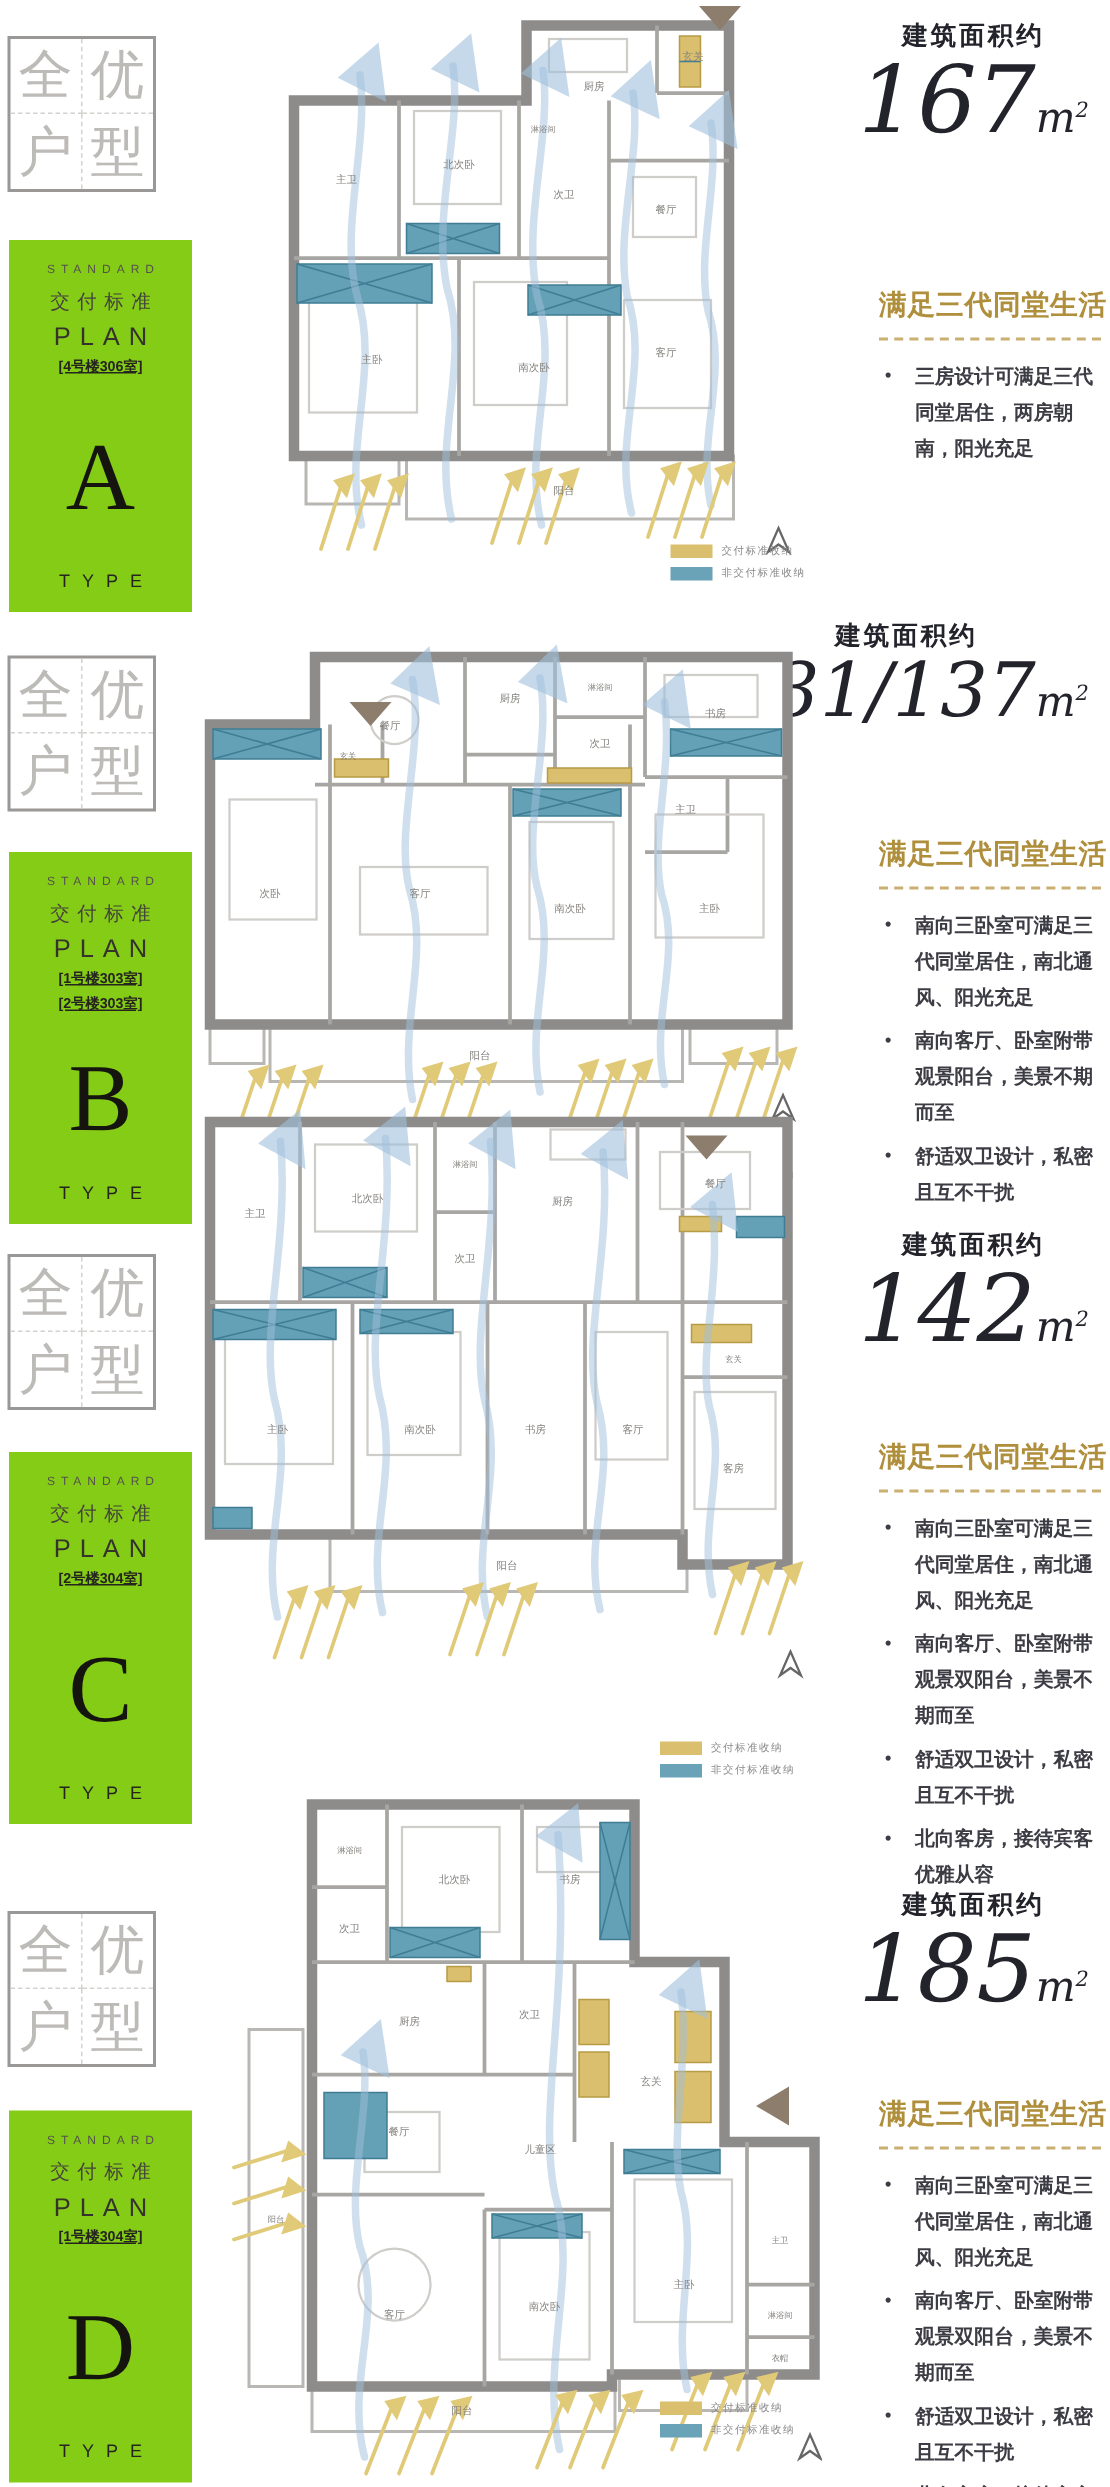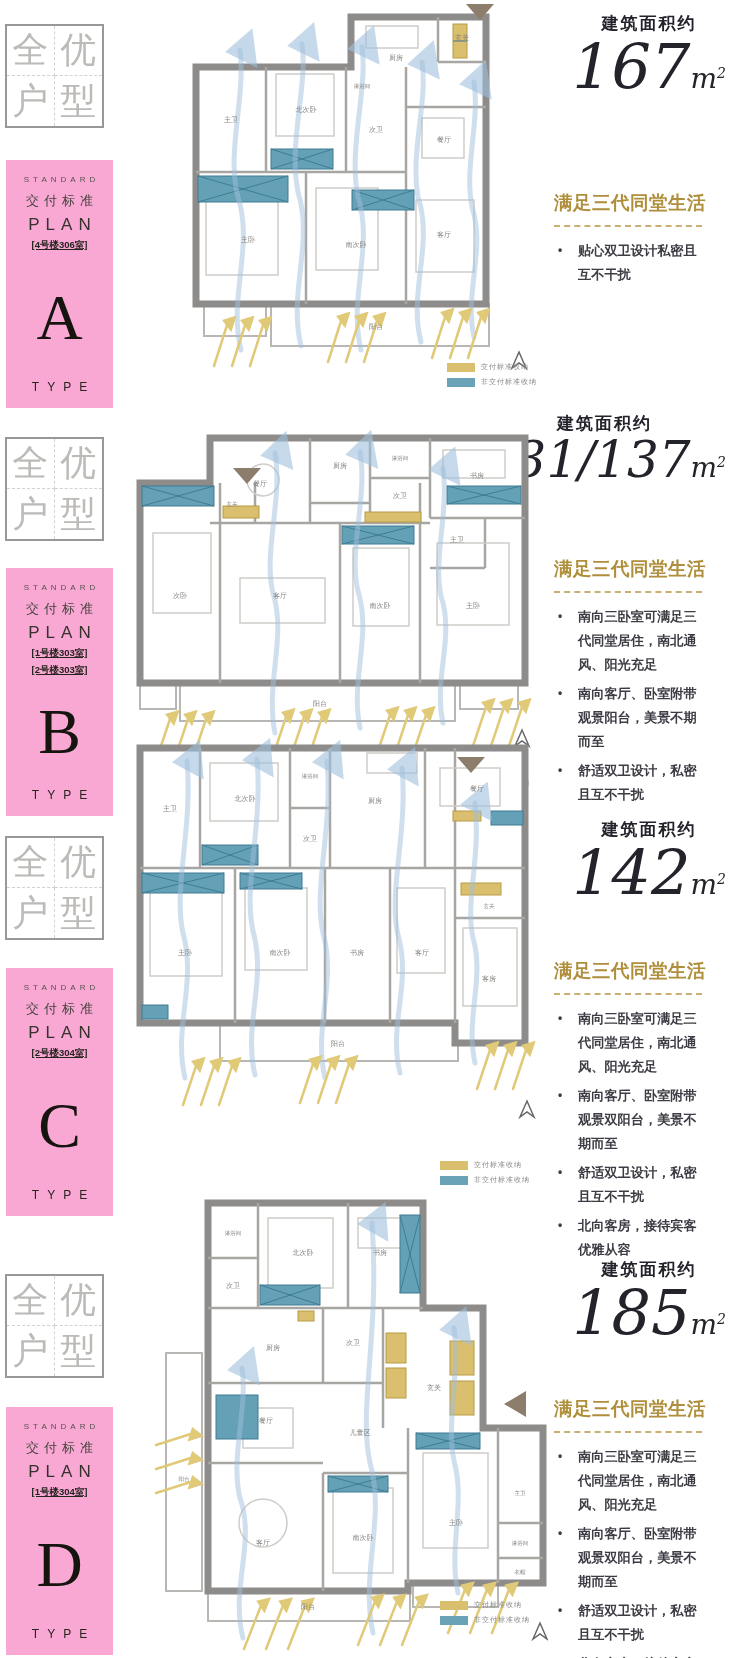--- a/index.html
+++ b/index.html
@@ -9,40 +9,40 @@
   
   .badge{position:absolute;left:5px;width:95px;height:100px;border:2px solid #9a9896;
          background:#fff;display:grid;grid-template-columns:1fr 1fr;grid-template-rows:1fr 1fr;}
   .badge span{display:flex;align-items:center;justify-content:center;
          font-size:36px;color:#bdbbb8;font-weight:400;}
   .badge span:nth-child(1){border-right:1px dashed #d4d2cf;border-bottom:1px dashed #d4d2cf;}
   .badge span:nth-child(2){border-bottom:1px dashed #d4d2cf;}
   .badge span:nth-child(3){border-right:1px dashed #d4d2cf;}
 
   
-  .plan-card{position:absolute;left:6px;width:107px;height:248px;background:#f9a8d4;
+  .plan-card{position:absolute;left:6px;width:122px;height:248px;background:#84cc16;
          display:flex;flex-direction:column;align-items:center;text-align:center;padding-top:15px;box-sizing:border-box;}
   .pc-standard{font-size:8px;letter-spacing:4px;color:#55524c;margin-left:4px;}
   .pc-delivery{font-size:13px;letter-spacing:5px;color:#45423c;margin-top:8px;margin-left:5px;}
   .pc-plan{font-size:17px;letter-spacing:6px;color:#35322c;margin-top:5px;margin-left:6px;}
   .pc-room{font-size:9.5px;font-weight:bold;color:#26241f;margin-top:4px;line-height:1.35;text-decoration:underline;}
   .pc-letter{font-family:"Liberation Serif",serif;font-size:64px;color:#15140f;line-height:1;
          margin-top:auto;margin-bottom:auto;}
   .pc-type{font-size:12px;letter-spacing:8px;color:#26241f;margin-left:8px;margin-bottom:14px;}
 
   
   .area{position:absolute;right:14px;text-align:right;color:#23232b;}
   .area .a-label{font-size:17px;font-weight:bold;letter-spacing:2px;text-align:center;}
   .area .a-num{font-family:"DejaVu Serif",serif;font-style:italic;font-size:62px;line-height:1.02;}
   .area .a-num.small{font-size:50px;}
   .area .a-unit{font-family:"DejaVu Serif",serif;font-style:italic;font-size:28px;margin-top:45px;}
   .area .a-unit sup{font-size:14px;font-style:italic;}
 
   
-  .feature{position:absolute;left:554px;width:152px;}
+  .feature{position:absolute;left:586px;width:152px;}
   .f-title{font-size:18.5px;font-weight:bold;color:#b08f3c;letter-spacing:0.5px;}
   .f-dash{border:none;border-top:2px dashed #c9af72;margin:10px 0 12px 0;width:148px;}
   .f-list{list-style:none;margin:0;padding:0 0 0 24px;}
   .f-list li{position:relative;font-size:13.2px;font-weight:600;color:#3c3c44;
          line-height:1.82;margin-bottom:5px;}
   .f-list li::before{content:"•";position:absolute;left:-20px;top:1px;font-size:12px;color:#3c3c44;}
 
   
   .plan-svg{position:absolute;}
   .wall{fill:#ffffff;stroke:#8e8c8a;stroke-width:7;stroke-linejoin:miter;}
@@ -91,21 +91,21 @@
 
   <div class="area" style="top:12px;">
     <div class="a-label">建筑面积约</div>
     <div><span class="a-num">167</span><span class="a-unit"><span>m</span><sup>2</sup></span></div>
   </div>
 
   <div class="feature" style="top:190px;">
     <div class="f-title">满足三代同堂生活</div>
     <hr class="f-dash">
     <ul class="f-list">
-      <li>贴心双卫设计私密且互不干扰</li>
+      <li>三房设计可满足三代同堂居住，两房朝南，阳光充足</li>
     </ul>
   </div>
 
   <svg class="plan-svg" style="left:176px;top:2px;" width="356" height="378" viewBox="0 0 356 378">
     <defs>
       <marker id="fa" markerWidth="8" markerHeight="8" refX="4" refY="3" orient="auto">
         <path d="M0,6 L4,0 L8,6 Z" fill="#9fc0dc" fill-opacity="0.6"></path>
       </marker>
       <marker id="saA" markerWidth="7" markerHeight="7" refX="3.5" refY="2.5" orient="auto">
         <path d="M0,5 L3.5,0 L7,5 Z" fill="#e0ca78"></path>

